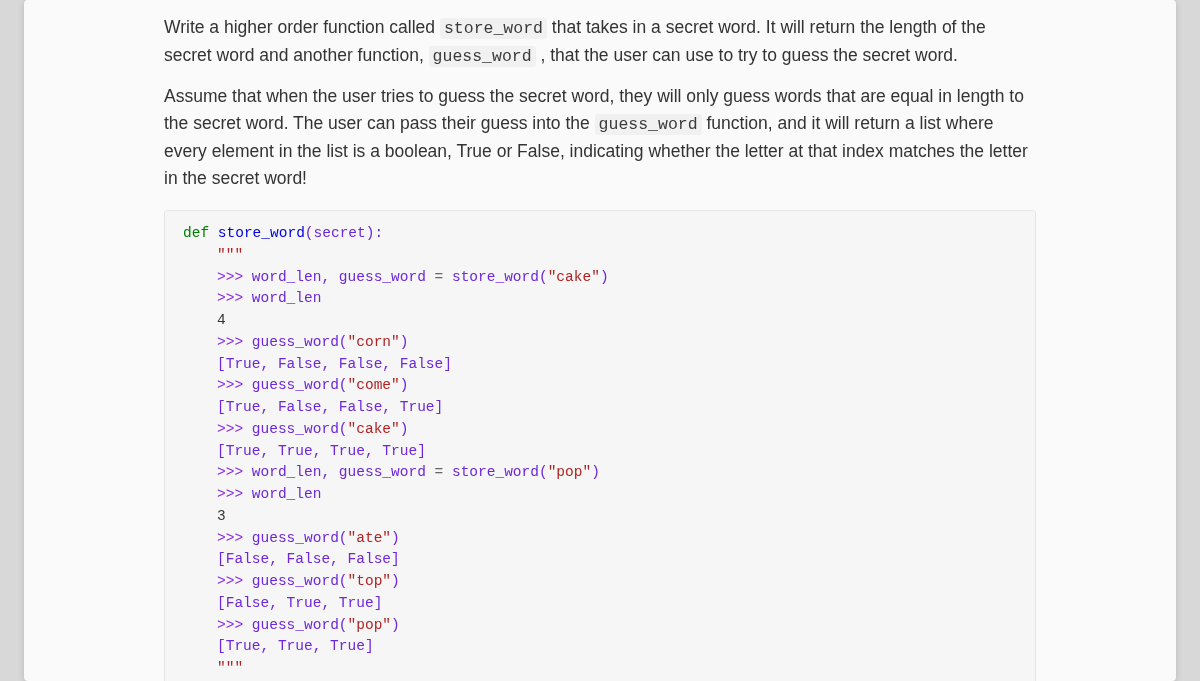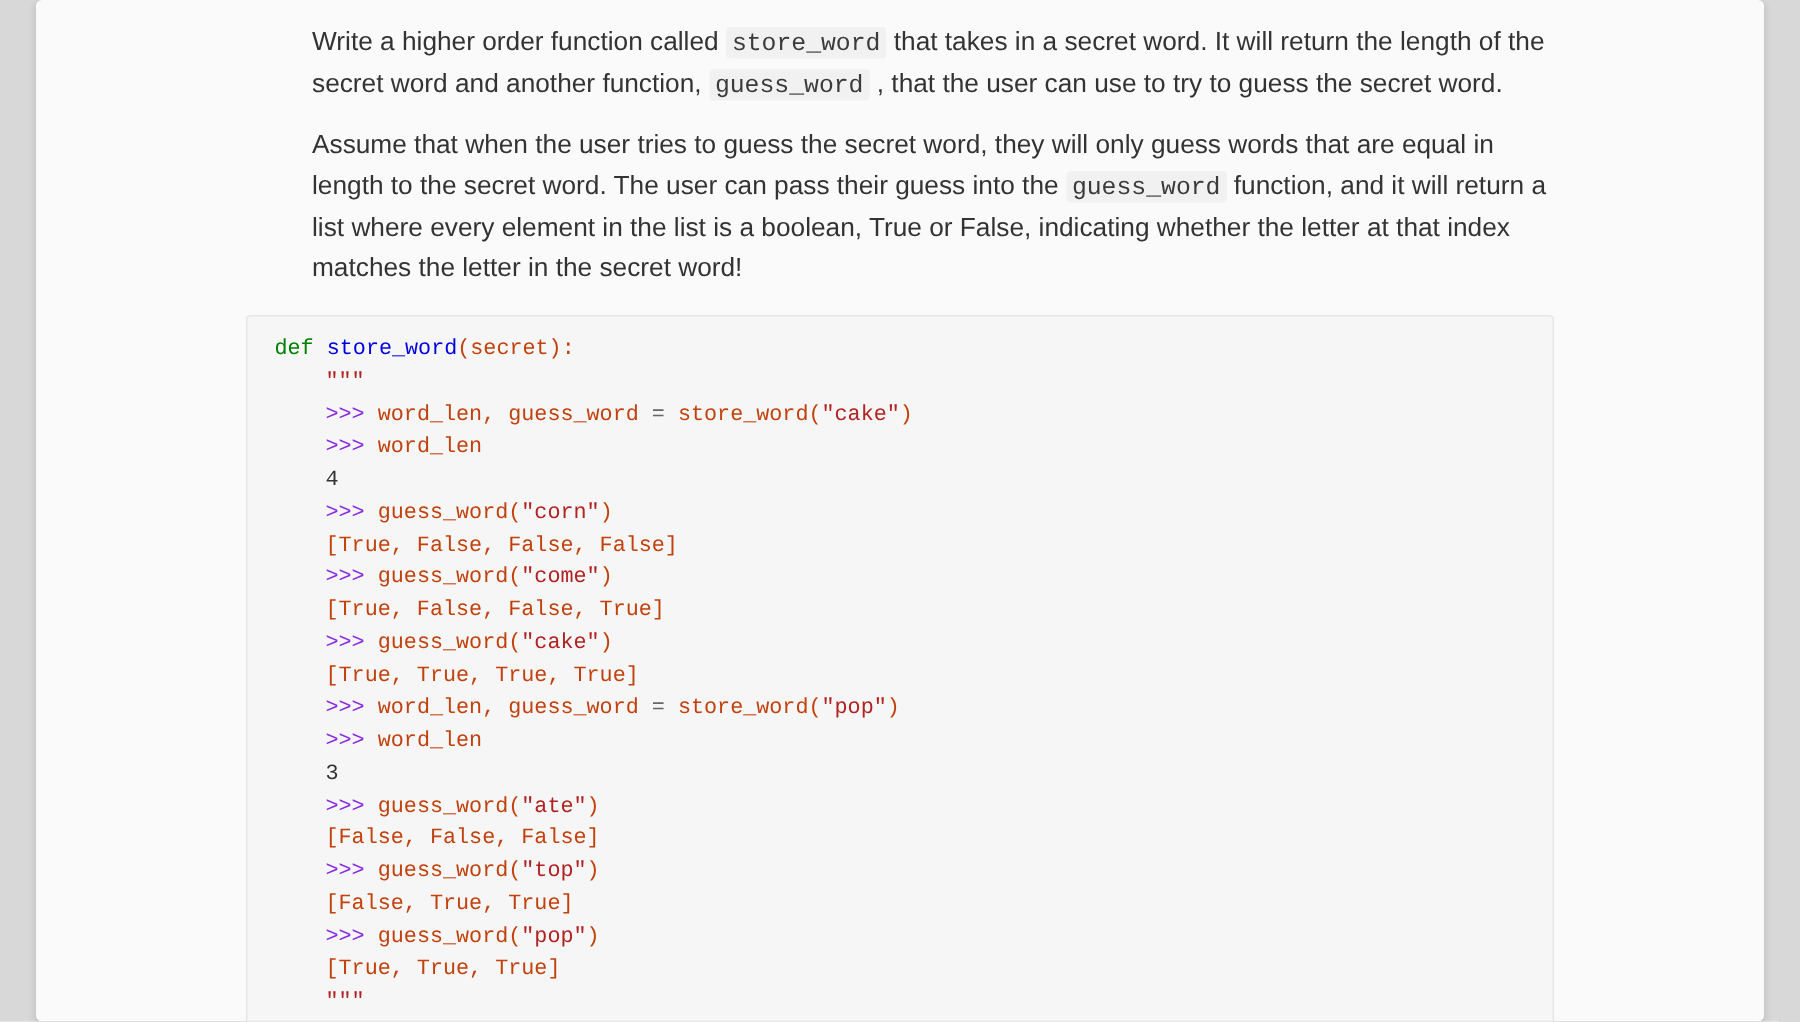--- a/index.html
+++ b/index.html
@@ -18,21 +18,20 @@
       box-shadow: 0 2px 6px rgba(0,0,0,0.15);
       border-radius: 4px;
       height: 100%;
       box-sizing: border-box;
       overflow: hidden;
     }
     .prose {
       color: #333;
       font-size: 17.5px;
       line-height: 1.55;
-      margin-left: 44px;
     }
     .prose p {
       margin: 0 0 14px 0;
     }
     .inline-code {
       font-family: "SFMono-Regular", Consolas, "Liberation Mono", Menlo, monospace;
       color: #3b3b3b;
       background: #f1f1f1;
       padding: 1px 4px;
       border-radius: 3px;
@@ -49,21 +48,21 @@
       line-height: 1.5;
       color: #333;
       white-space: pre;
     }
     .kw { color: #008000; font-weight: 400; }
     .fn { color: #0000e0; }
     .op { color: #666; }
     .prompt { color: #8a2be2; }
     .str { color: #b22222; }
     .num { color: #333; }
-    .tok { color: #c2410c; }
+    .tok { color: #6d28d9; }
     .doc { color: #b22222; }
     .def-line { margin-left: 0; }
     .body-line { margin-left: 34px; }
   </style>
 </head>
 <body>
 
 <div class="page-container">
 
   <div class="prose">

